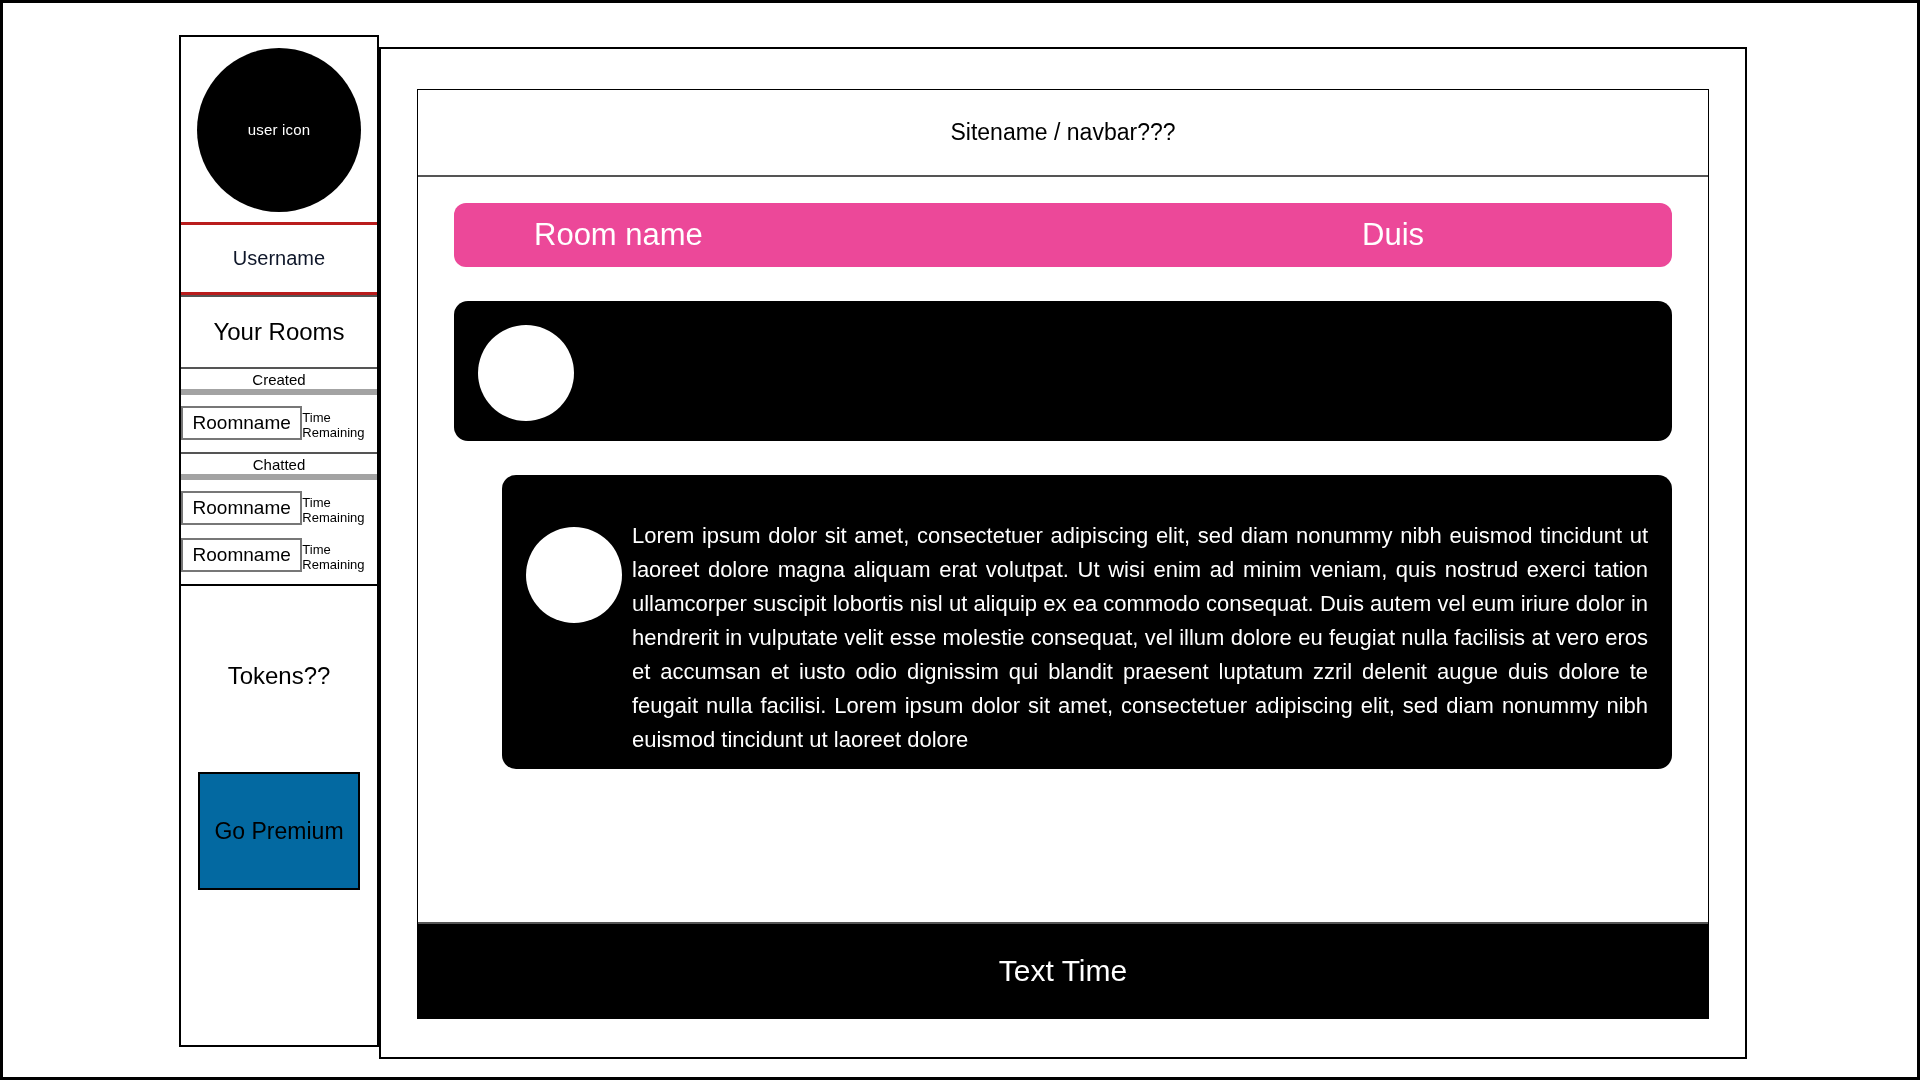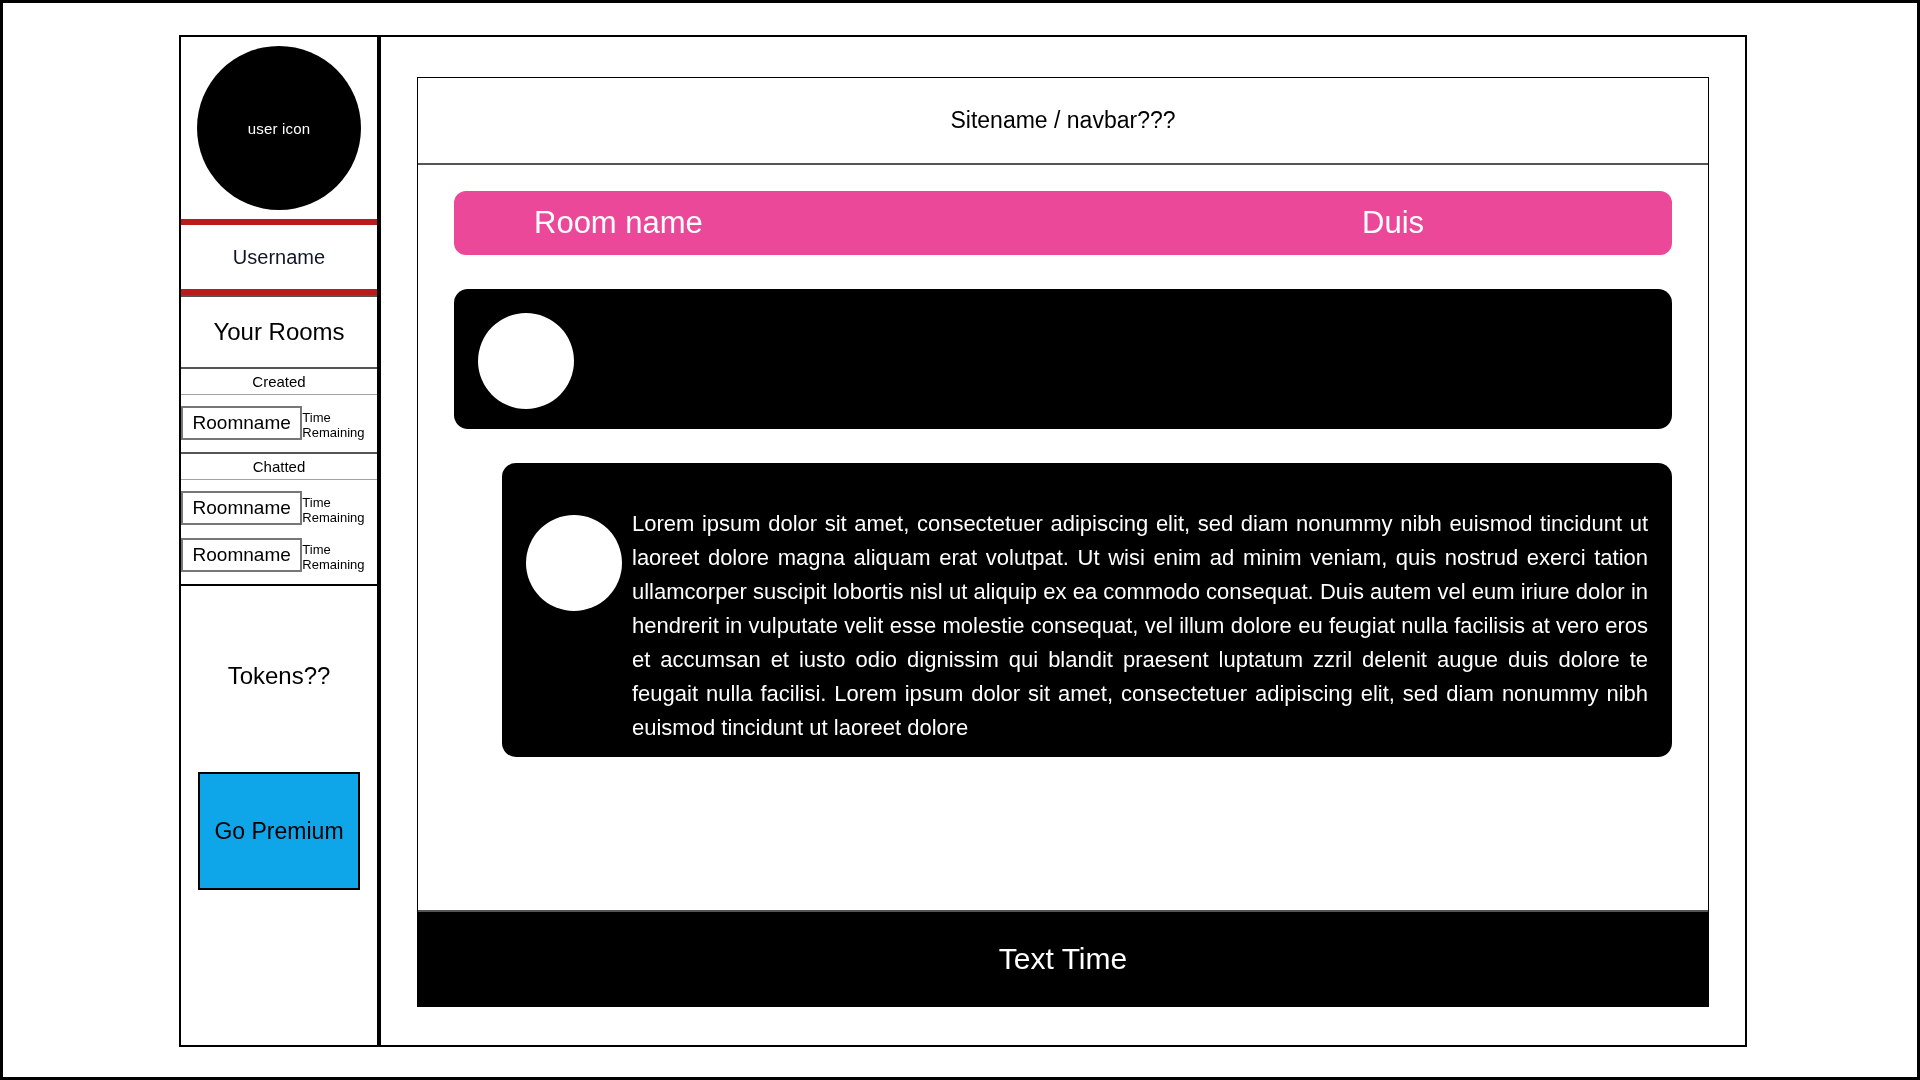--- a/index.html
+++ b/index.html
@@ -26,21 +26,21 @@
     position: absolute;
     left: 176px;
     top: 32px;
     width: 200px;
     height: 1012px;
     border: 2px solid #000000;
     background: #ffffff;
   }
 
   .sb-section {
-    border-bottom: 6px solid #b91c1c;
+    border-bottom: 3px solid #b91c1c;
     background: #ffffff;
   }
 
   
   #sb-avatar-block {
     height: 188px;
     display: flex;
     align-items: center;
     justify-content: center;
   }
@@ -86,21 +86,21 @@
   #sb-rooms-group {
     border-bottom: 2px solid #000000;
   }
   .room-group-header {
     height: 28px;
     display: flex;
     align-items: center;
     justify-content: center;
     font-size: 15px;
     color: #000000;
-    border-bottom: 1px solid #a3a3a3;
+    border-bottom: 6px solid #a3a3a3;
     border-top: 2px solid #555555;
   }
   .room-group-body {
     padding: 10px 0 8px 0;
   }
   .room-entry {
     display: flex;
     flex-direction: row;
     align-items: center;
     margin-bottom: 12px;
@@ -140,33 +140,33 @@
   #sb-premium-block {
     display: flex;
     align-items: flex-start;
     justify-content: center;
     padding-top: 6px;
   }
   #go-premium-button {
     width: 162px;
     height: 118px;
     border: 2px solid #000000;
-    background: #0ea5e9;
+    background: #0369a1;
     display: flex;
     align-items: center;
     justify-content: center;
     font-size: 23px;
     color: #000000;
   }
 
   
   #main-frame {
     position: absolute;
     left: 376px;
-    top: 32px;
+    top: 44px;
     width: 1368px;
     height: 1012px;
     border: 2px solid #000000;
     background: #ffffff;
   }
 
   #content-panel {
     position: absolute;
     left: 36px;
     top: 40px;

